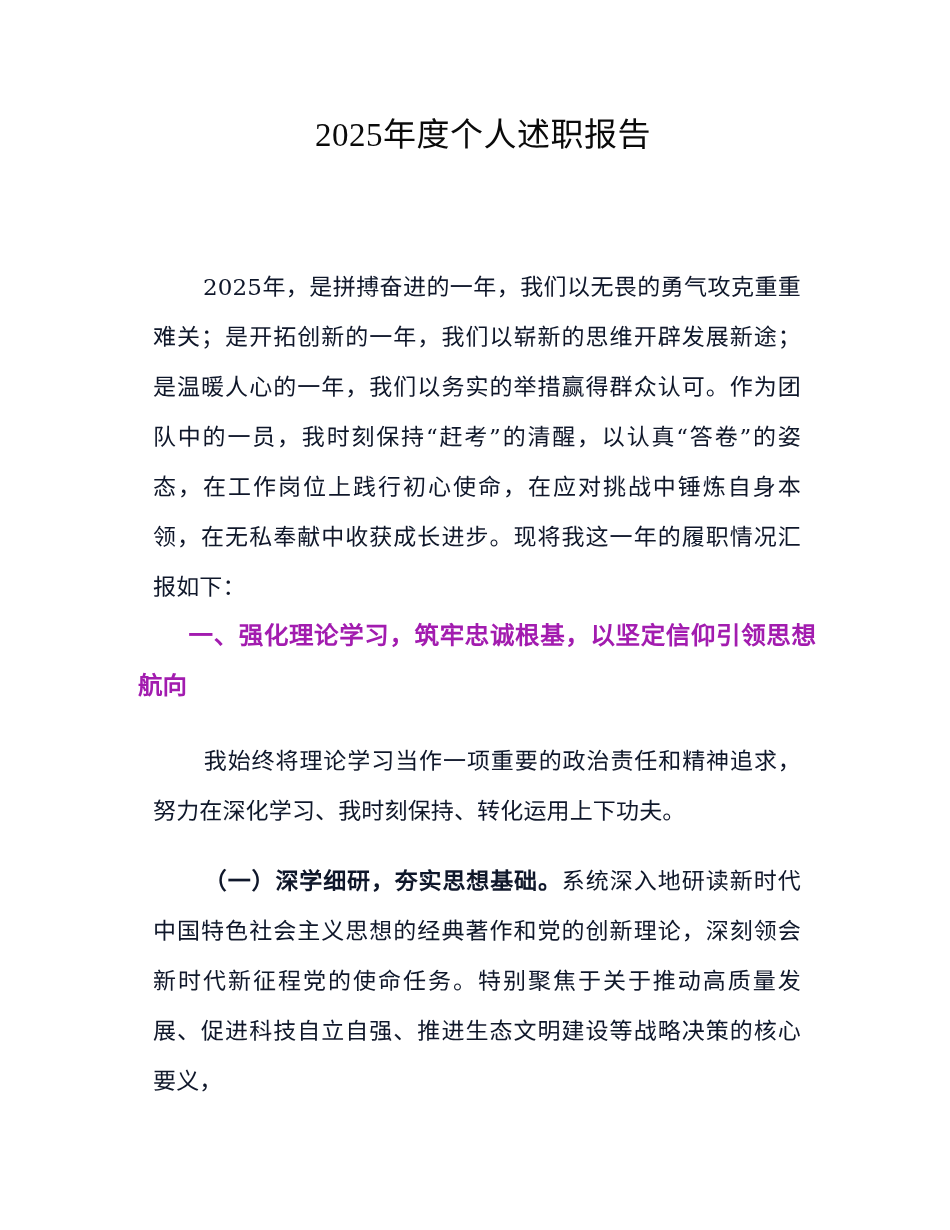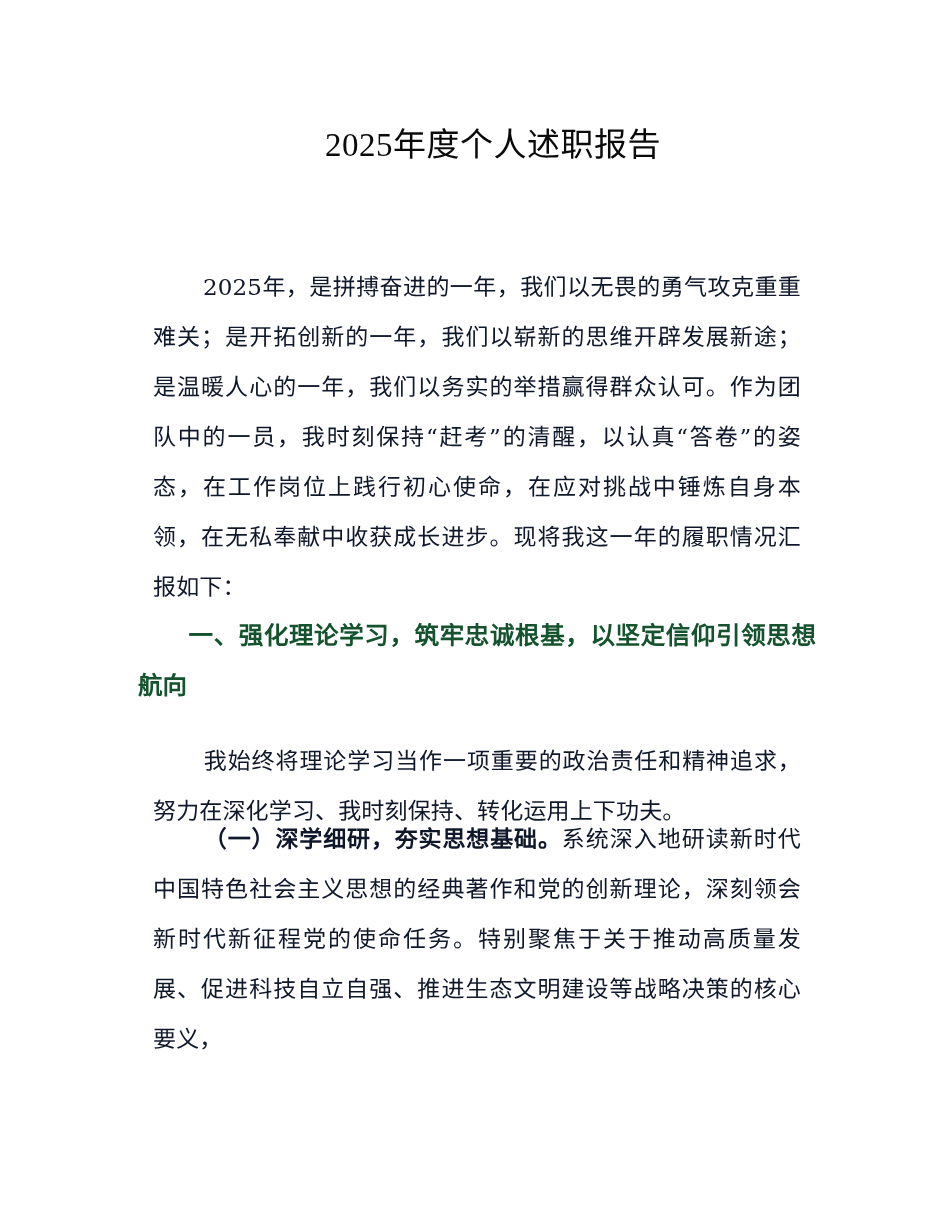--- a/index.html
+++ b/index.html
@@ -27,21 +27,21 @@
 
   .content {
     position: absolute;
     left: 138px;
     top: 0;
     width: 678px;
   }
 
   
   .doc-title {
-    margin: 16px;
+    margin: 6px;
     padding: 0;
     font-family: "Liberation Serif", "DejaVu Serif", serif;
     font-weight: 400;
     font-size: 33px;
     line-height: 1;
     letter-spacing: 0.5px;
     text-align: center;
     color: #0a0a0a;
     position: absolute;
     left: 0;
@@ -70,41 +70,41 @@
   
   .heading-1 {
     margin: 0;
     font-family: "Liberation Sans", "DejaVu Sans", sans-serif;
     font-weight: 700;
     font-size: 24.5px;
     line-height: 50px;
     text-align: justify;
     text-align-last: left;
     text-justify: inter-ideograph;
-    color: #14532d;
+    color: #a21caf;
     letter-spacing: 0.1px;
   }
   .heading-1 .indent {
     display: inline-block;
     width: 50px;
   }
 
   
   .run-bold {
     font-family: "Liberation Sans", "DejaVu Sans", sans-serif;
     font-weight: 700;
     letter-spacing: 0;
   }
 
   
   .blk { position: absolute; left: 0; width: 678px; }
   .blk-p1      { top: 247px; }
   .blk-h1      { top: 611px; }
   .blk-p2      { top: 721px; }
-  .blk-p3      { top: 799px; }
+  .blk-p3      { top: 841px; }
 </style>
 </head>
 <body>
 
 <div class="page">
   <div class="content">
 
     <h1 class="doc-title">2025年度个人述职报告</h1>
 
     <div class="blk blk-p1">

